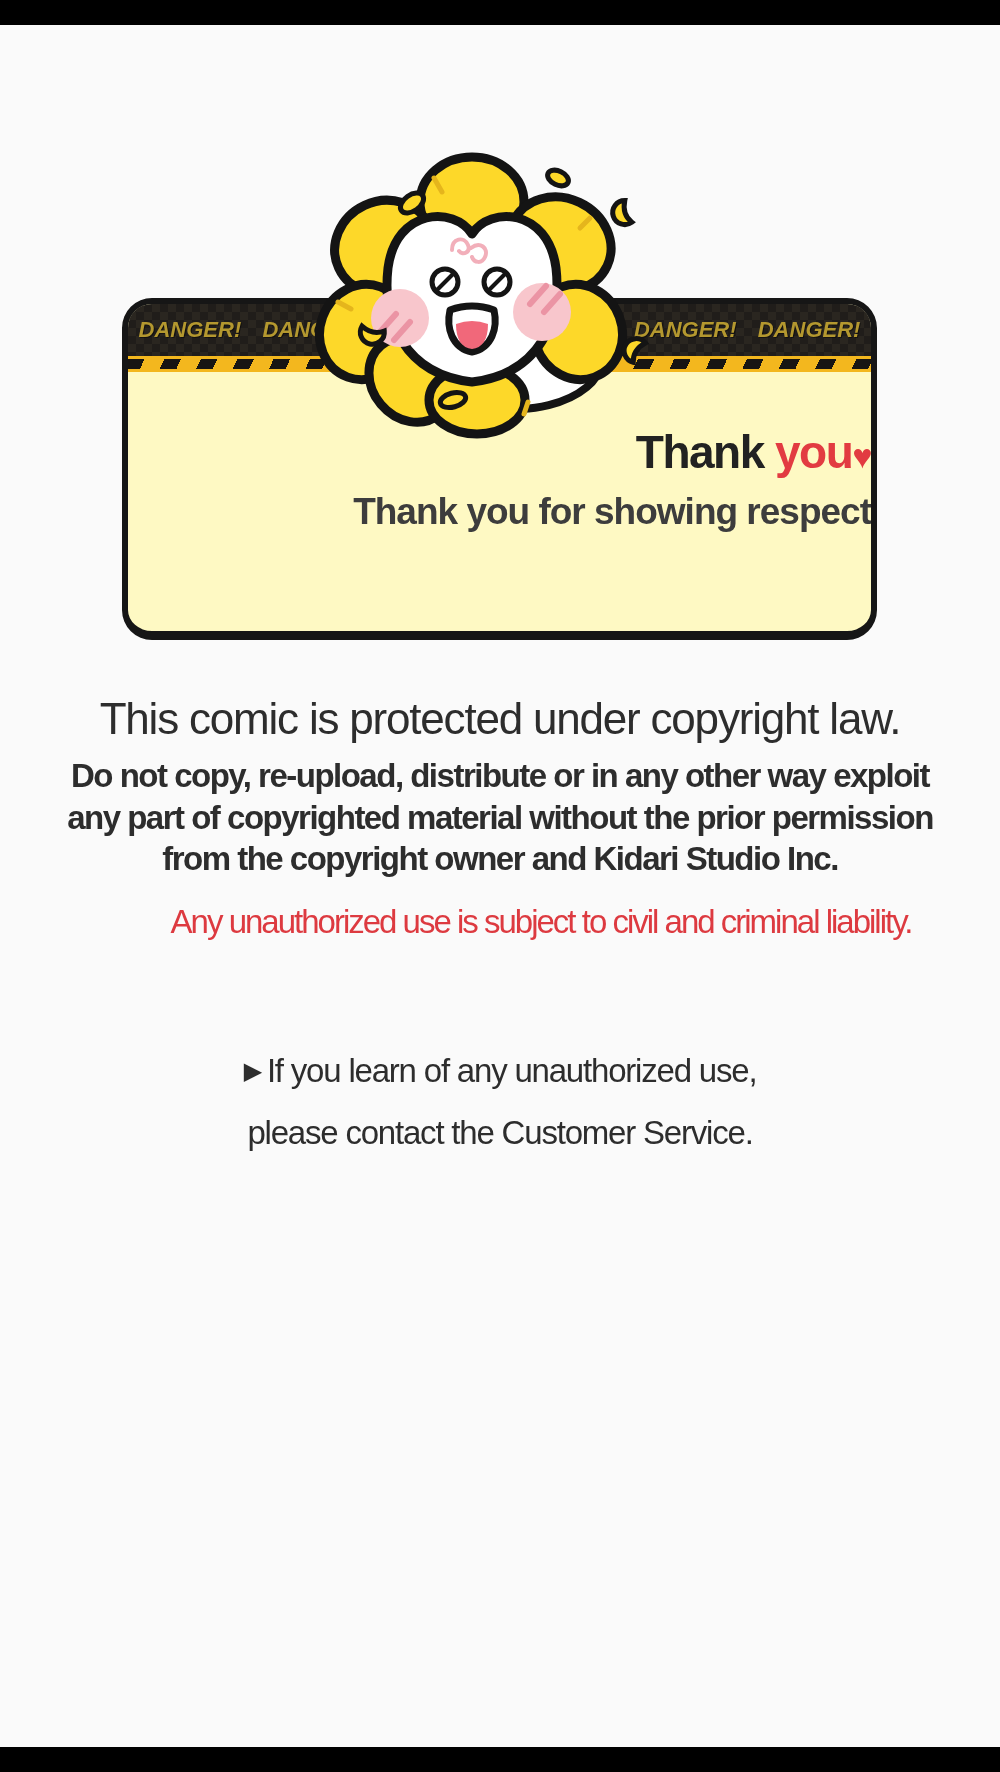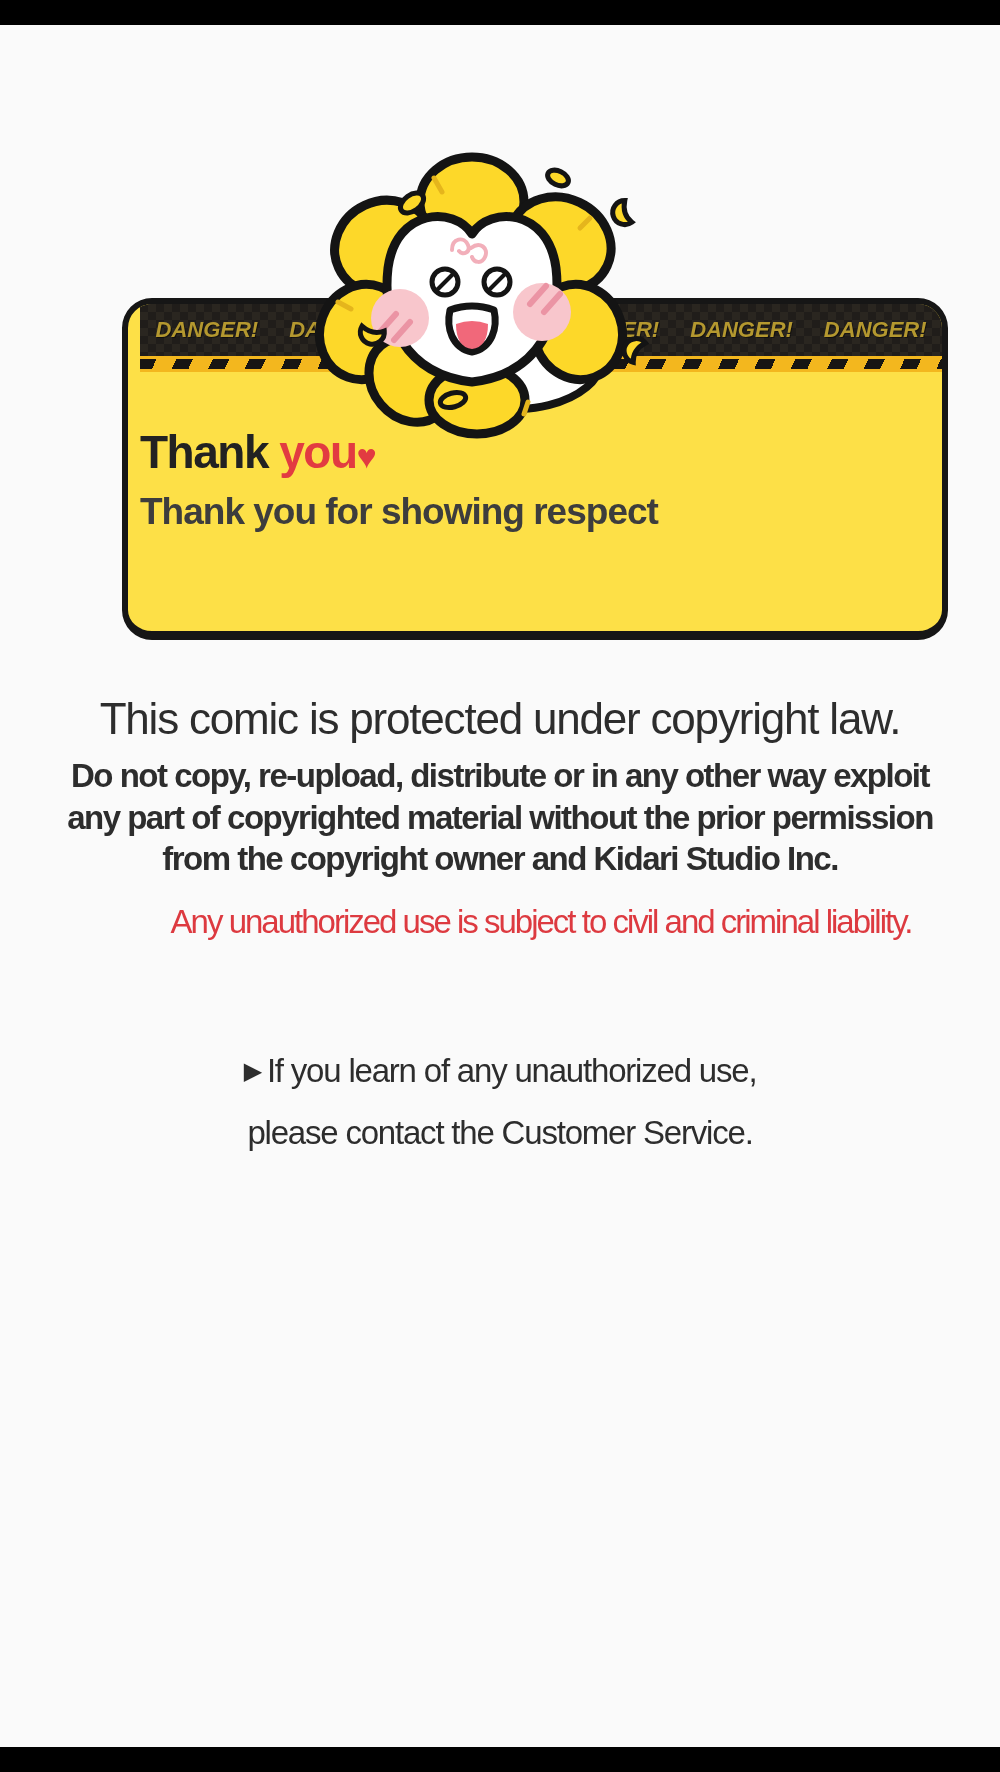--- a/index.html
+++ b/index.html
@@ -7,43 +7,43 @@
     width:1000px;height:1772px;position:relative;overflow:hidden;
     background:#fafafa;
     font-family:"Liberation Sans",sans-serif;
   }
   .letterbox{position:absolute;left:0;width:1000px;height:25px;background:#000;}
   .letterbox.top{top:0;}
   .letterbox.bottom{top:1747px;}
 
   
   .card{
-    position:absolute;left:122px;top:298px;width:826px;height:342px;
+    position:absolute;left:122px;top:298px;width:755px;height:342px;
     box-sizing:border-box;border:6px solid #161616;border-bottom-width:9px;
-    border-radius:30px;background:#fde047;overflow:hidden;padding-left:12px;
+    border-radius:30px;background:#fef9c3;overflow:hidden;
   }
   .card-header{
     height:52px;display:flex;align-items:center;
     background-color:#201d1a;
     background-image:repeating-conic-gradient(#2a2620 0% 25%, rgba(0,0,0,0) 0% 50%);
     background-size:16px 16px;
   }
   .danger-label{
     flex:1;text-align:center;
     font-size:22px;font-weight:800;font-style:italic;
     color:#b4982f;letter-spacing:0px;
     text-shadow:1px 1px 0 rgba(0,0,0,0.45);
     white-space:nowrap;
   }
   .stripe{
     height:16px;box-sizing:border-box;
     border-top:3px solid #f3b71e;border-bottom:3px solid #f3b71e;
     background:repeating-linear-gradient(115deg,#171513 0 15px,#f3b71e 15px 33px);
   }
-  .card-body{text-align:left;}
+  .card-body{text-align:right;}
   .thanks-title{
     margin-top:54px;
     font-size:46px;font-weight:900;letter-spacing:-1.5px;color:#222;
     line-height:52px;white-space:nowrap;
   }
   .thanks-title .red{color:#e23b41;}
   .thanks-title .heart{font-size:34px;}
   .thanks-sub{
     margin-top:8px;
     font-size:37px;line-height:44px;font-weight:600;

